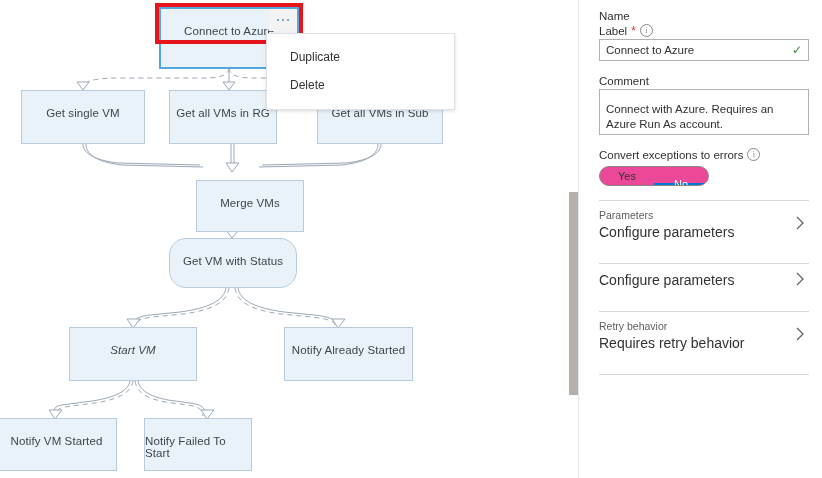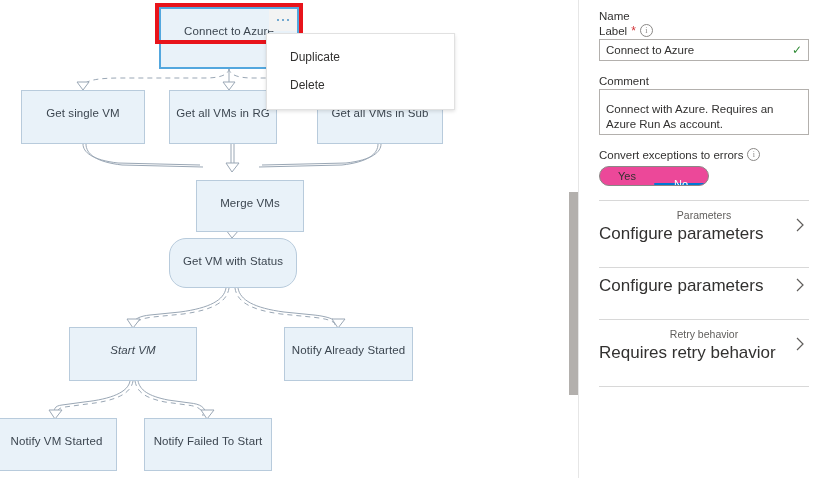--- a/index.html
+++ b/index.html
@@ -235,24 +235,23 @@
   .link-row {
     position: relative;
     width: 210px;
     padding: 8px 0 9px 0;
     cursor: default;
   }
   .link-sub {
     font-size: 10.5px;
     color: #605e5c;
     margin-bottom: 3px;
-    text-align: center;
   }
   .link-main {
-    font-size: 17px;
+    font-size: 14px;
     color: #323130;
   }
   .chev {
     position: absolute;
     right: 4px; top: 50%;
     transform: translateY(-50%);
     color: #605e5c;
   }
 </style>
 </head>
@@ -338,21 +337,21 @@
       </div>
       <div class="node" style="left: 69px; top: 327px; width: 128px; height: 54px; font-style: italic;">
         <span class="node-label">Start VM</span>
       </div>
       <div class="node" style="left: 284px; top: 327px; width: 129px; height: 54px;">
         <span class="node-label">Notify Already Started</span>
       </div>
       <div class="node" style="left: -4px; top: 418px; width: 121px; height: 53px;">
         <span class="node-label">Notify VM Started</span>
       </div>
-      <div class="node" style="left: 144px; top: 418px; width: 128px; height: 53px;">
+      <div class="node" style="left: 144px; top: 418px; width: 108px; height: 53px;">
         <span class="node-label">Notify Failed To Start</span>
       </div>
     </div>
 
   <div id="red-box" style="border-color: rgb(232, 20, 27);"></div>
 
   <div id="ctx-menu">
     <div class="ctx-item">Duplicate</div>
     <div class="ctx-item">Delete</div>
   </div>

